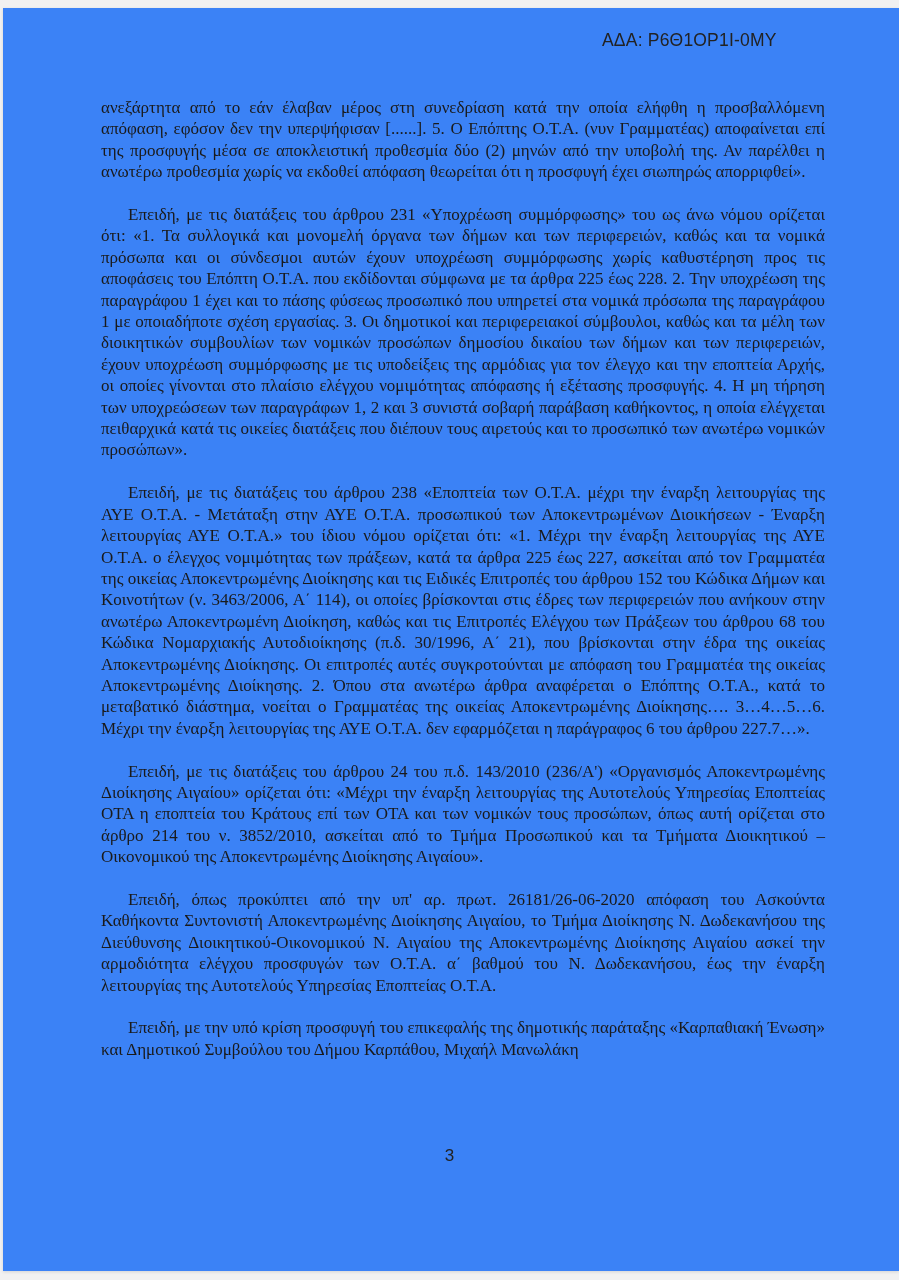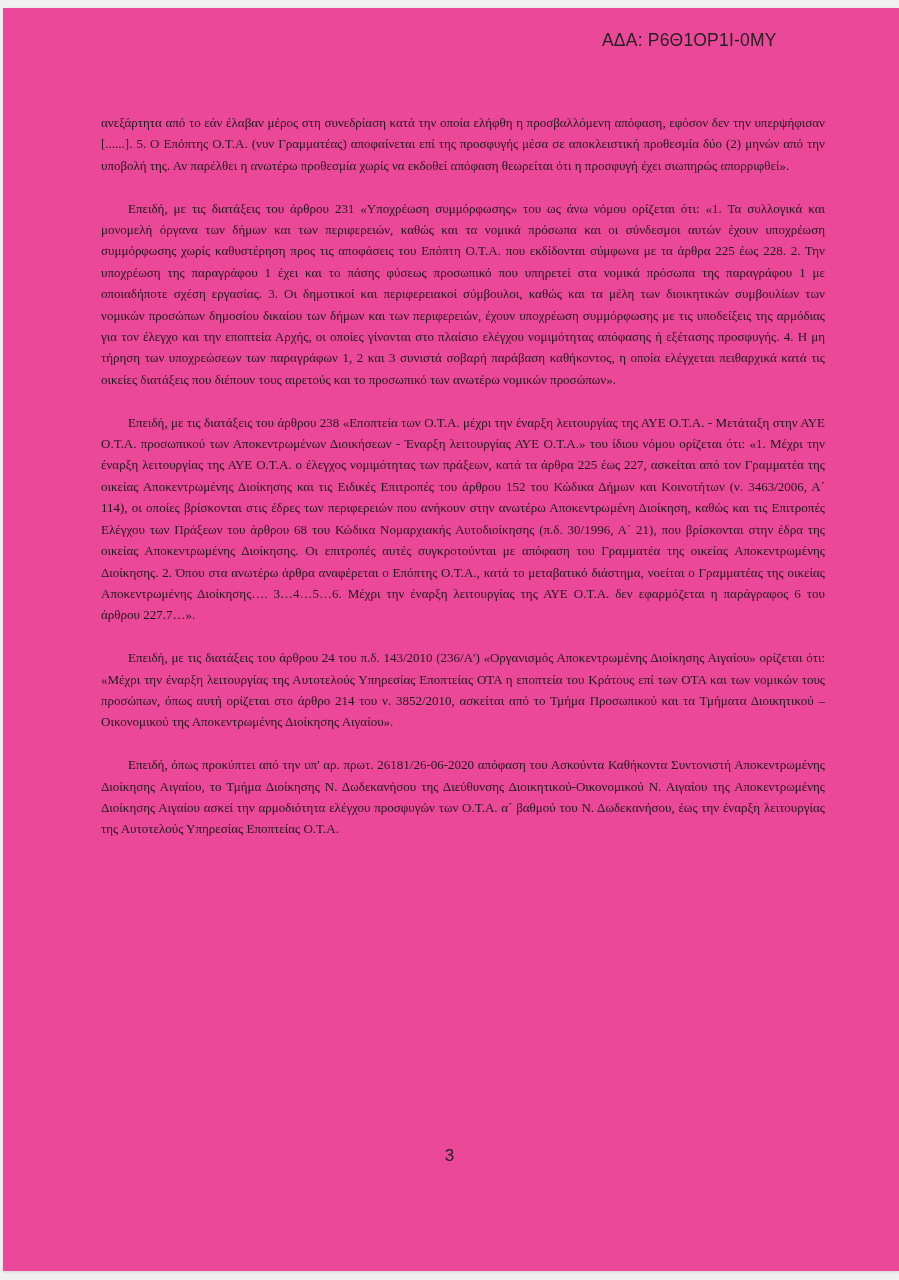--- a/index.html
+++ b/index.html
@@ -14,38 +14,38 @@
       overflow: hidden;
       font-family: "Liberation Serif", "DejaVu Serif", serif;
       color: #1a1a1a;
     }
     .page {
       position: absolute;
       left: 3px;
       top: 8px;
       width: 896px;
       height: 1263px;
-      background: #ec4899;
+      background: #3b82f6;
       box-shadow: 0 1px 3px rgba(0,0,0,0.12);
     }
     .ada {
       position: absolute;
       left: 599px;
       top: 22px;
       font-family: "Liberation Sans", "DejaVu Sans", sans-serif;
       font-size: 17.5px;
       color: #222;
       letter-spacing: 0.2px;
     }
     .content {
       position: absolute;
       left: 98px;
-      top: 104px;
+      top: 89px;
       width: 724px;
-      font-size: 13px;
+      font-size: 17px;
       line-height: 21.4px;
       text-align: justify;
     }
     .para {
       margin: 0 0 21.4px 0;
     }
     .para.indent {
       text-indent: 27px;
     }
     .para b {
@@ -77,16 +77,19 @@
     </p>
     <p class="para indent">
       <b>Επειδή,</b><span> με τις διατάξεις του άρθρου 238 «Εποπτεία των Ο.Τ.Α. μέχρι την έναρξη λειτουργίας της ΑΥΕ Ο.Τ.Α. - Μετάταξη στην ΑΥΕ Ο.Τ.Α. προσωπικού των Αποκεντρωμένων Διοικήσεων - Έναρξη λειτουργίας ΑΥΕ Ο.Τ.Α.» του ίδιου νόμου ορίζεται ότι: «1. Μέχρι την έναρξη λειτουργίας της ΑΥΕ Ο.Τ.Α. ο έλεγχος νομιμότητας των πράξεων, κατά τα άρθρα 225 έως 227, ασκείται από τον Γραμματέα της οικείας Αποκεντρωμένης Διοίκησης και τις Ειδικές Επιτροπές του άρθρου 152 του Κώδικα Δήμων και Κοινοτήτων (ν. 3463/2006, Α΄ 114), οι οποίες βρίσκονται στις έδρες των περιφερειών που ανήκουν στην ανωτέρω Αποκεντρωμένη Διοίκηση, καθώς και τις Επιτροπές Ελέγχου των Πράξεων του άρθρου 68 του Κώδικα Νομαρχιακής Αυτοδιοίκησης (π.δ. 30/1996, Α΄ 21), που βρίσκονται στην έδρα της οικείας Αποκεντρωμένης Διοίκησης. Οι επιτροπές αυτές συγκροτούνται με απόφαση του Γραμματέα της οικείας Αποκεντρωμένης Διοίκησης. 2. Όπου στα ανωτέρω άρθρα αναφέρεται ο Επόπτης Ο.Τ.Α., κατά το μεταβατικό διάστημα, νοείται ο Γραμματέας της οικείας Αποκεντρωμένης Διοίκησης…. 3…4…5…6. Μέχρι την έναρξη λειτουργίας της ΑΥΕ Ο.Τ.Α. δεν εφαρμόζεται η παράγραφος 6 του άρθρου 227.7…».</span>
     </p>
     <p class="para indent">
       <b>Επειδή</b><span>, με τις διατάξεις του άρθρου 24 του π.δ. 143/2010 (236/Α') «Οργανισμός Αποκεντρωμένης Διοίκησης Αιγαίου» ορίζεται ότι: «Μέχρι την έναρξη λειτουργίας της Αυτοτελούς Υπηρεσίας Εποπτείας ΟΤΑ η εποπτεία του Κράτους επί των ΟΤΑ και των νομικών τους προσώπων, όπως αυτή ορίζεται στο άρθρο 214 του ν. 3852/2010, ασκείται από το Τμήμα Προσωπικού και τα Τμήματα Διοικητικού – Οικονομικού της Αποκεντρωμένης Διοίκησης Αιγαίου».</span>
     </p>
     <p class="para indent">
       <b>Επειδή</b><span>, όπως προκύπτει από την υπ' αρ. πρωτ. 26181/26-06-2020 απόφαση του Ασκούντα Καθήκοντα Συντονιστή Αποκεντρωμένης Διοίκησης Αιγαίου, το Τμήμα Διοίκησης Ν. Δωδεκανήσου της Διεύθυνσης Διοικητικού-Οικονομικού Ν. Αιγαίου της Αποκεντρωμένης Διοίκησης Αιγαίου ασκεί την αρμοδιότητα ελέγχου προσφυγών των Ο.Τ.Α. α΄ βαθμού του Ν. Δωδεκανήσου, έως την έναρξη λειτουργίας της Αυτοτελούς Υπηρεσίας Εποπτείας Ο.Τ.Α.</span>
     </p>
+    <p class="para indent">
+      <b>Επειδή,</b><span> με την υπό κρίση προσφυγή του επικεφαλής της δημοτικής παράταξης «Καρπαθιακή Ένωση» και Δημοτικού Συμβούλου του Δήμου Καρπάθου, Μιχαήλ Μανωλάκη</span>
+    </p>
   </div>
 </div>
 
 <div class="page-number">3</div>
 
 </body></html>

